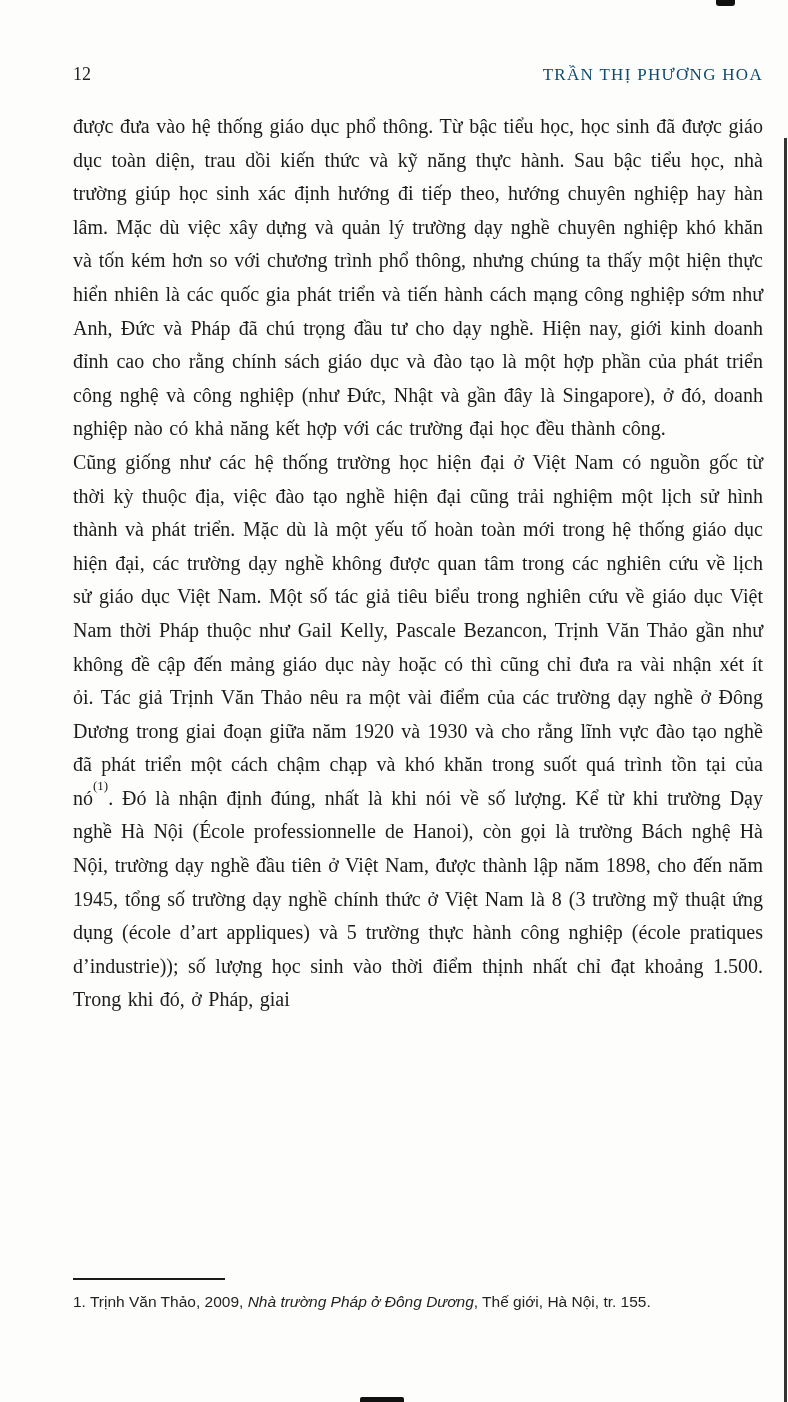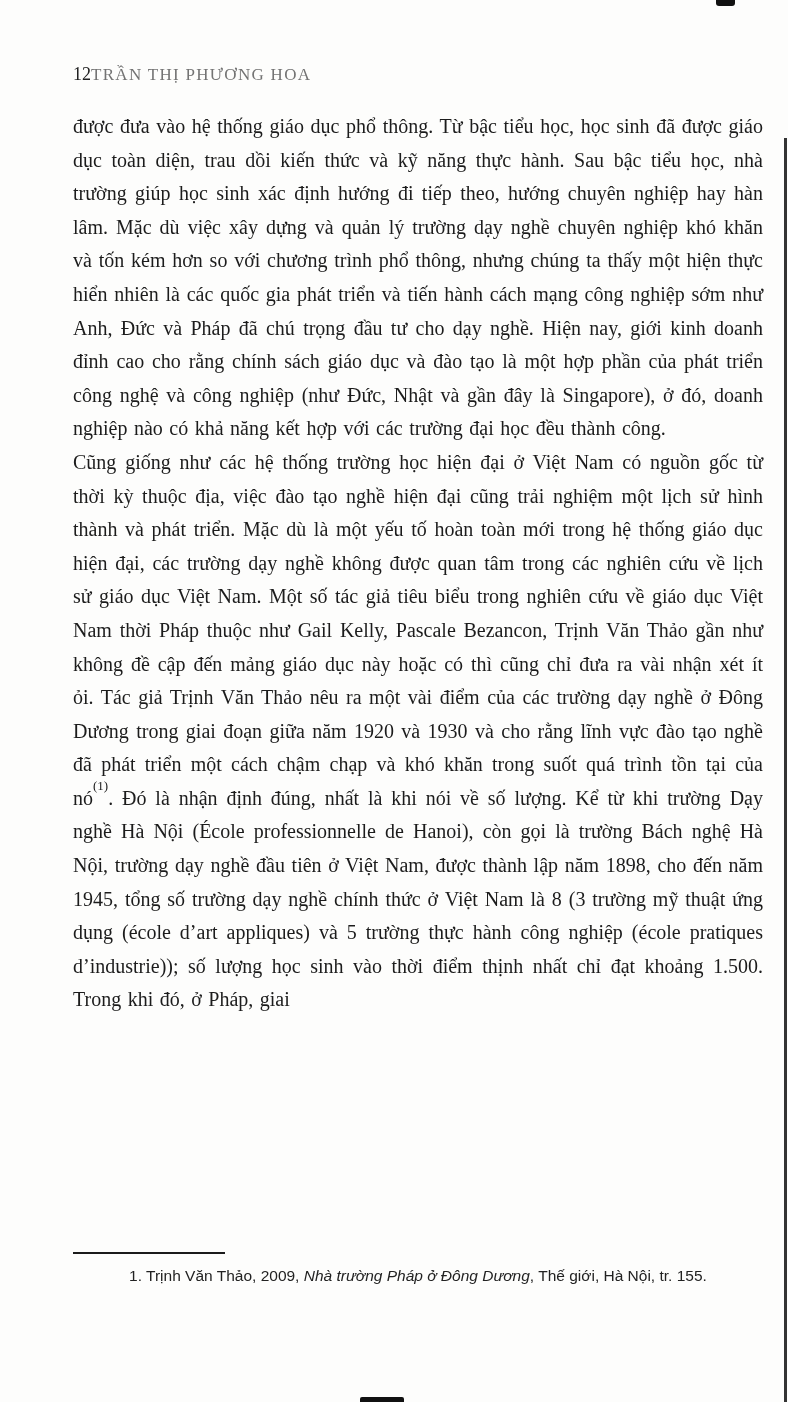--- a/index.html
+++ b/index.html
@@ -13,31 +13,31 @@
     overflow: hidden;
     font-family: "Liberation Serif", serif;
     color: #1c1c1c;
   }
   .running-header {
     position: absolute;
     top: 64px;
     left: 73px;
     right: 25px;
     display: flex;
-    justify-content: flex-start;
+    justify-content: space-between;
     align-items: baseline;
   }
   .page-number {
     font-size: 18px;
     color: #222;
   }
   .running-head {
     font-size: 17px;
     letter-spacing: 1.3px;
-    color: #737373;
+    color: #0c4a6e;
   }
   .body-text {
     position: absolute;
     top: 110px;
     left: 73px;
     width: 690px;
   }
   .para {
     font-size: 20px;
     line-height: 33.6px;
@@ -49,23 +49,22 @@
   .para + .para { }
   .fn-ref {
     font-size: 13px;
     line-height: 0;
     position: relative;
     top: -7px;
   }
   .footnote-area {
     position: absolute;
     left: 73px;
-    top: 1252px;
+    top: 1278px;
     width: 690px;
-    text-align: center;
   }
   .footnote-rule {
     width: 152px;
     height: 2px;
     background: #1b1b1b;
   }
   .footnote {
     margin-top: 11px;
     font-family: "Liberation Sans", sans-serif;
     font-size: 15.5px;

